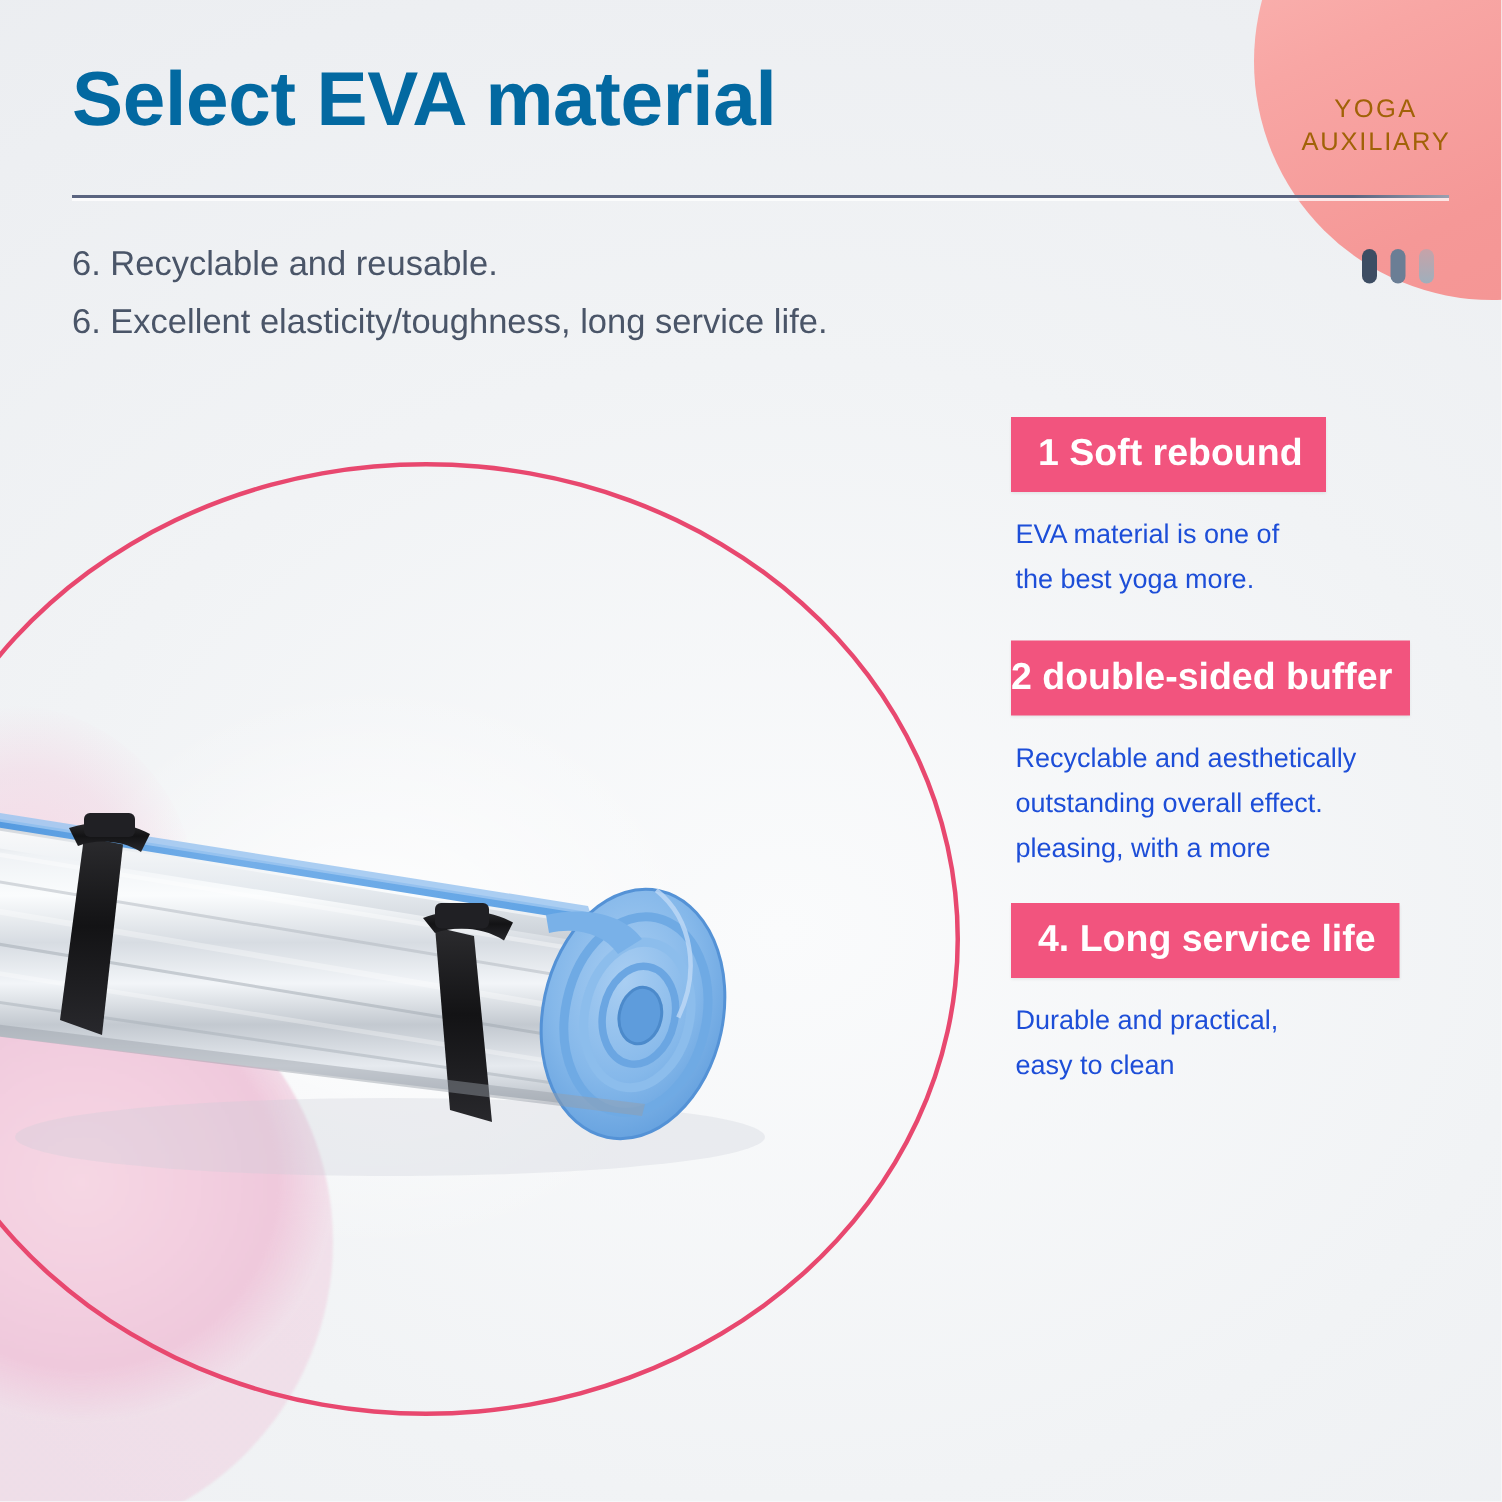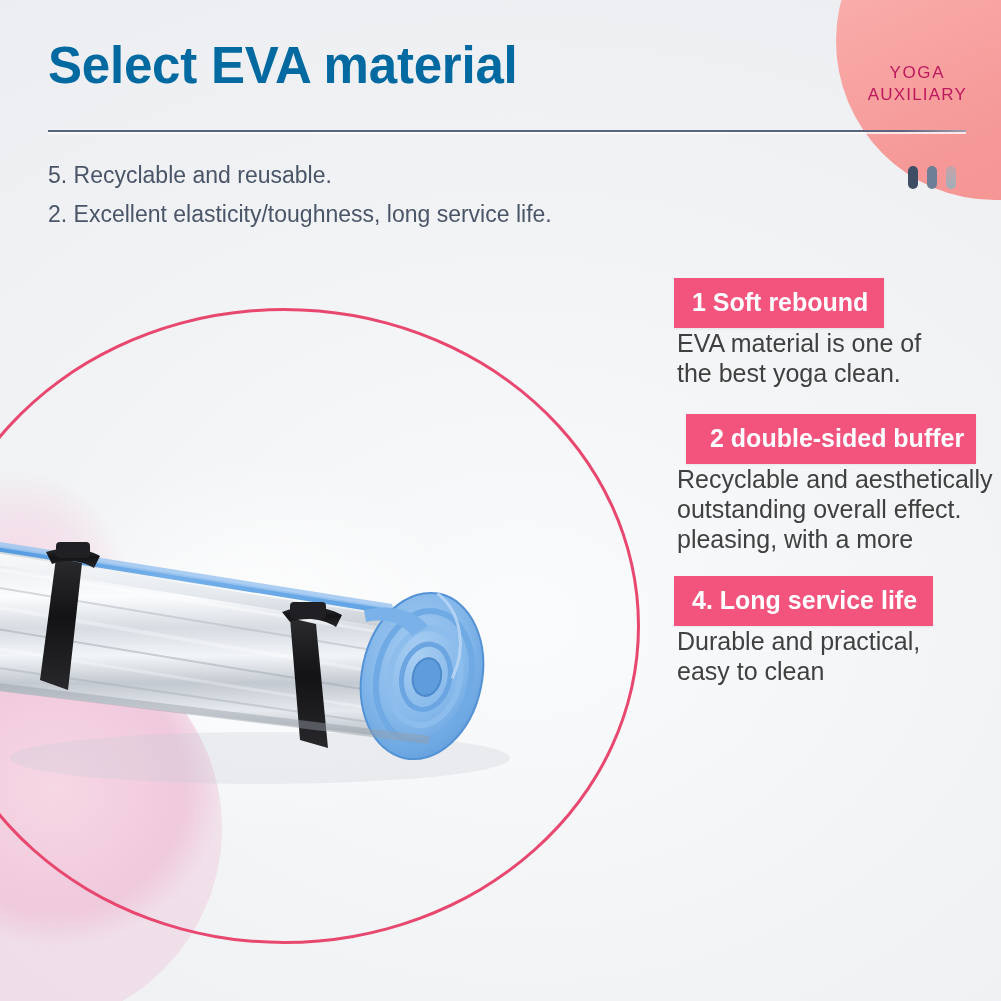--- a/index.html
+++ b/index.html
@@ -125,21 +125,21 @@
     white-space: nowrap;
   }
 
   
   .brand {
     position: absolute;
     right: 34px;
     top: 62px;
     text-align: center;
     line-height: 1.32;
-    color: #be185d;
+    color: #a16207;
     font-size: 17px;
     letter-spacing: 1.6px;
     pointer-events: none;
   }
   .brand-line-2 { letter-spacing: 1.2px; }
 
   .brand-bars {
     position: absolute;
     left: 908px;
     top: 166px;
@@ -180,32 +180,32 @@
     background: #F2547E;
     color: #ffffff;
     font-size: 25px;
     font-weight: bold;
     line-height: 1;
     padding: 12px 16px 13px 18px;
     white-space: nowrap;
     box-shadow: 0 1px 2px rgba(0,0,0,.07);
   }
   .feature-desc {
-    color: #404040;
-    font-size: 25px;
+    color: #1d4ed8;
+    font-size: 18px;
     line-height: 30px;
-    margin-top: 0;
+    margin-top: 13px;
     padding-left: 3px;
   }
   .feature-desc div { white-space: nowrap; }
 
   
   .feature-1 .feature-band { font-size: 25px; }
   .feature-2 { margin-top: 26px; }
-  .feature-2 .feature-band { padding-right: 12px; padding-left: 24px; margin-left: 12px; }
+  .feature-2 .feature-band { padding-right: 12px; padding-left: 0; }
   .feature-3 { margin-top: 22px; }
   .feature-3 .feature-desc { line-height: 29px; }
   .feature-4 { margin-top: 22px; }
 </style>
 </head>
 <body>
 
 <div id="poster">
 
   <div class="bg-wash"></div>
@@ -213,22 +213,22 @@
 
   <div class="coral-circle"></div>
   <div class="pink-blob-2"></div>
   <div class="pink-blob"></div>
 
   <div class="page-title">Select EVA material</div>
   <div class="title-rule-shadow"></div>
   <div class="title-rule"></div>
 
   <div class="bullets">
-    <div class="bullet">5. Recyclable and reusable.</div>
-    <div class="bullet">2. Excellent elasticity/toughness, long service life.</div>
+    <div class="bullet">6. Recyclable and reusable.</div>
+    <div class="bullet">6. Excellent elasticity/toughness, long service life.</div>
   </div>
 
   <div class="brand">
     <div>YOGA</div>
     <div class="brand-line-2">AUXILIARY</div>
   </div>
   <div class="brand-bars">
     <div class="brand-bar bar-1"></div>
     <div class="brand-bar bar-2"></div>
     <div class="brand-bar bar-3"></div>
@@ -318,21 +318,21 @@
       <path d="M14,190 L470,246 L468,254 L14,198 Z" fill="#979EA7" opacity=".45"></path>
     </svg>
   </div>
 
   <div class="features">
 
     <div class="feature feature-1">
       <div class="feature-band">1 Soft rebound</div>
       <div class="feature-desc">
         <div>EVA material is one of</div>
-        <div>the best yoga clean.</div>
+        <div>the best yoga more.</div>
       </div>
     </div>
 
     <div class="feature feature-2">
       <div class="feature-band">2 double-sided buffer</div>
       <div class="feature-desc">
         <div>Recyclable and aesthetically</div>
         <div>outstanding overall effect.</div>
         <div>pleasing, with a more</div>
       </div>

